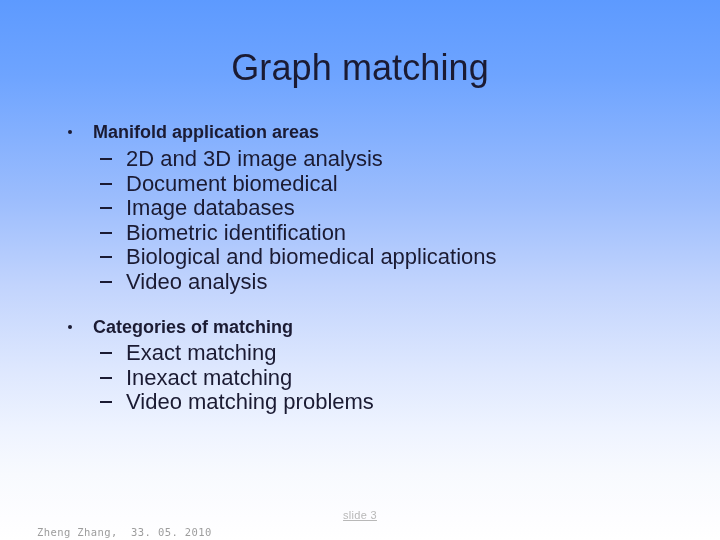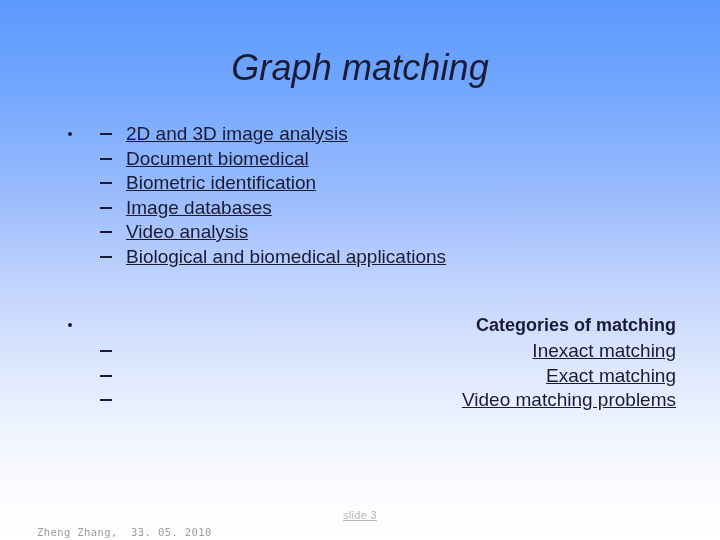--- a/index.html
+++ b/index.html
@@ -37,37 +37,35 @@
     left: 0;
     top: 46px;
     width: 720px;
     text-align: center;
     font-size: 36px;
     font-weight: 400;
     line-height: 44px;
     color: #1b1b33;
     letter-spacing: 0.1px;
     white-space: nowrap;
-    font-style: italic;
   }
 
   
   #body-content {
     position: absolute;
     left: 56px;
     top: 120px;
     width: 620px;
   }
 
   .block {
     margin: 0;
   }
   .block.second {
-    margin-top: 44px;
-    text-align: right;
+    margin-top: 21px;
   }
 
   
   .lvl1 {
     position: relative;
     padding-left: 37px;
     font-size: 18px;
     font-weight: bold;
     line-height: 25px;
     color: #1b1b33;
@@ -84,26 +82,25 @@
   }
 
   
   .lvl2-list {
     margin: 0;
     padding: 0;
   }
   .lvl2 {
     position: relative;
     padding-left: 70px;
-    font-size: 19px;
+    font-size: 22px;
     font-weight: 400;
     line-height: 24.5px;
     color: #1b1b33;
     white-space: nowrap;
-    text-decoration: underline;
   }
   .lvl2 .dash {
     position: absolute;
     left: 44px;
     top: 11px;
     width: 12px;
     height: 2px;
     background: #1b1b33;
   }
 
@@ -142,62 +139,63 @@
 
 <div id="slide">
 
   <div id="slide-title">Graph matching</div>
 
   <div id="body-content">
 
     <div class="block first">
       <div class="lvl1">
         <span class="dot"></span>
+        <span>Manifold application areas</span>
       </div>
       <div class="lvl2-list">
         <div class="lvl2">
           <span class="dash"></span>
           <span>2D and 3D image analysis</span>
         </div>
         <div class="lvl2">
           <span class="dash"></span>
           <span>Document biomedical</span>
         </div>
         <div class="lvl2">
           <span class="dash"></span>
+          <span>Image databases</span>
+        </div>
+        <div class="lvl2">
+          <span class="dash"></span>
           <span>Biometric identification</span>
         </div>
         <div class="lvl2">
           <span class="dash"></span>
-          <span>Image databases</span>
+          <span>Biological and biomedical applications</span>
         </div>
         <div class="lvl2">
           <span class="dash"></span>
           <span>Video analysis</span>
-        </div>
-        <div class="lvl2">
-          <span class="dash"></span>
-          <span>Biological and biomedical applications</span>
         </div>
       </div>
     </div>
 
     <div class="block second">
       <div class="lvl1">
         <span class="dot"></span>
         <span>Categories of matching</span>
       </div>
       <div class="lvl2-list">
         <div class="lvl2">
           <span class="dash"></span>
+          <span>Exact matching</span>
+        </div>
+        <div class="lvl2">
+          <span class="dash"></span>
           <span>Inexact matching</span>
-        </div>
-        <div class="lvl2">
-          <span class="dash"></span>
-          <span>Exact matching</span>
         </div>
         <div class="lvl2">
           <span class="dash"></span>
           <span>Video matching problems</span>
         </div>
       </div>
     </div>
 
   </div>
 

